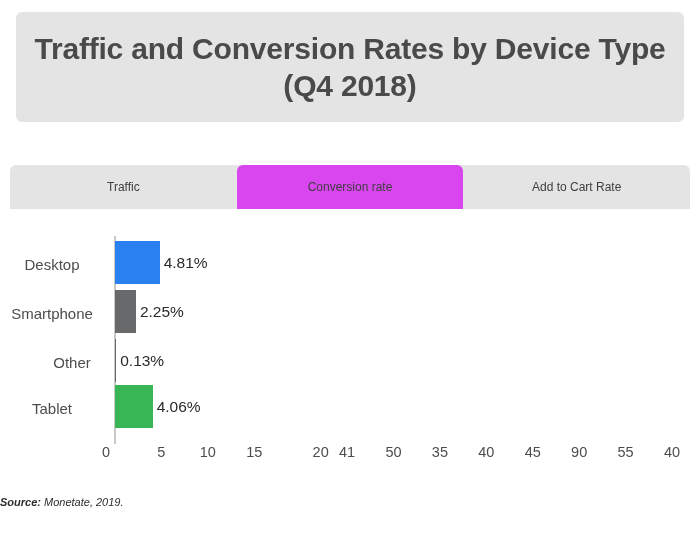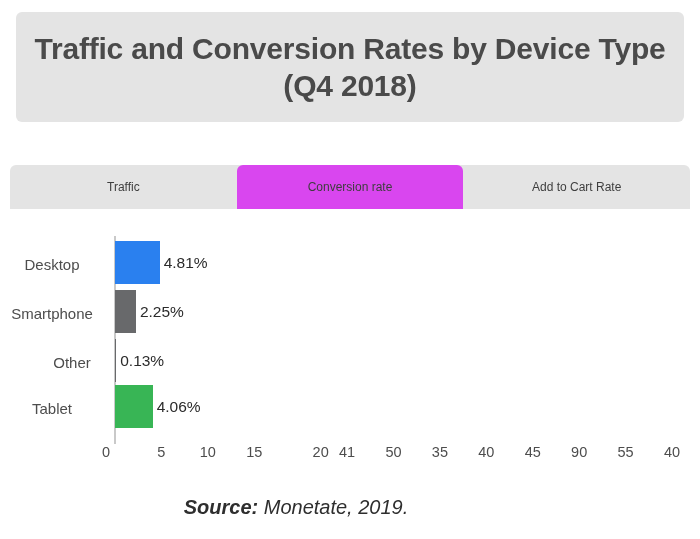--- a/index.html
+++ b/index.html
@@ -139,22 +139,22 @@
     transform: translateX(-50%);
     top: 0;
   }
 
   
   #source {
     position: absolute;
     left: 0;
     top: 496px;
     width: 592px;
-    text-align: center;
-    font-size: 20px;
+    text-align: left;
+    font-size: 11px;
     color: #2e2e2e;
     font-style: italic;
   }
   #source-label {
     font-weight: bold;
     font-style: italic;
   }
   #source-text {
     font-style: italic;
   }

